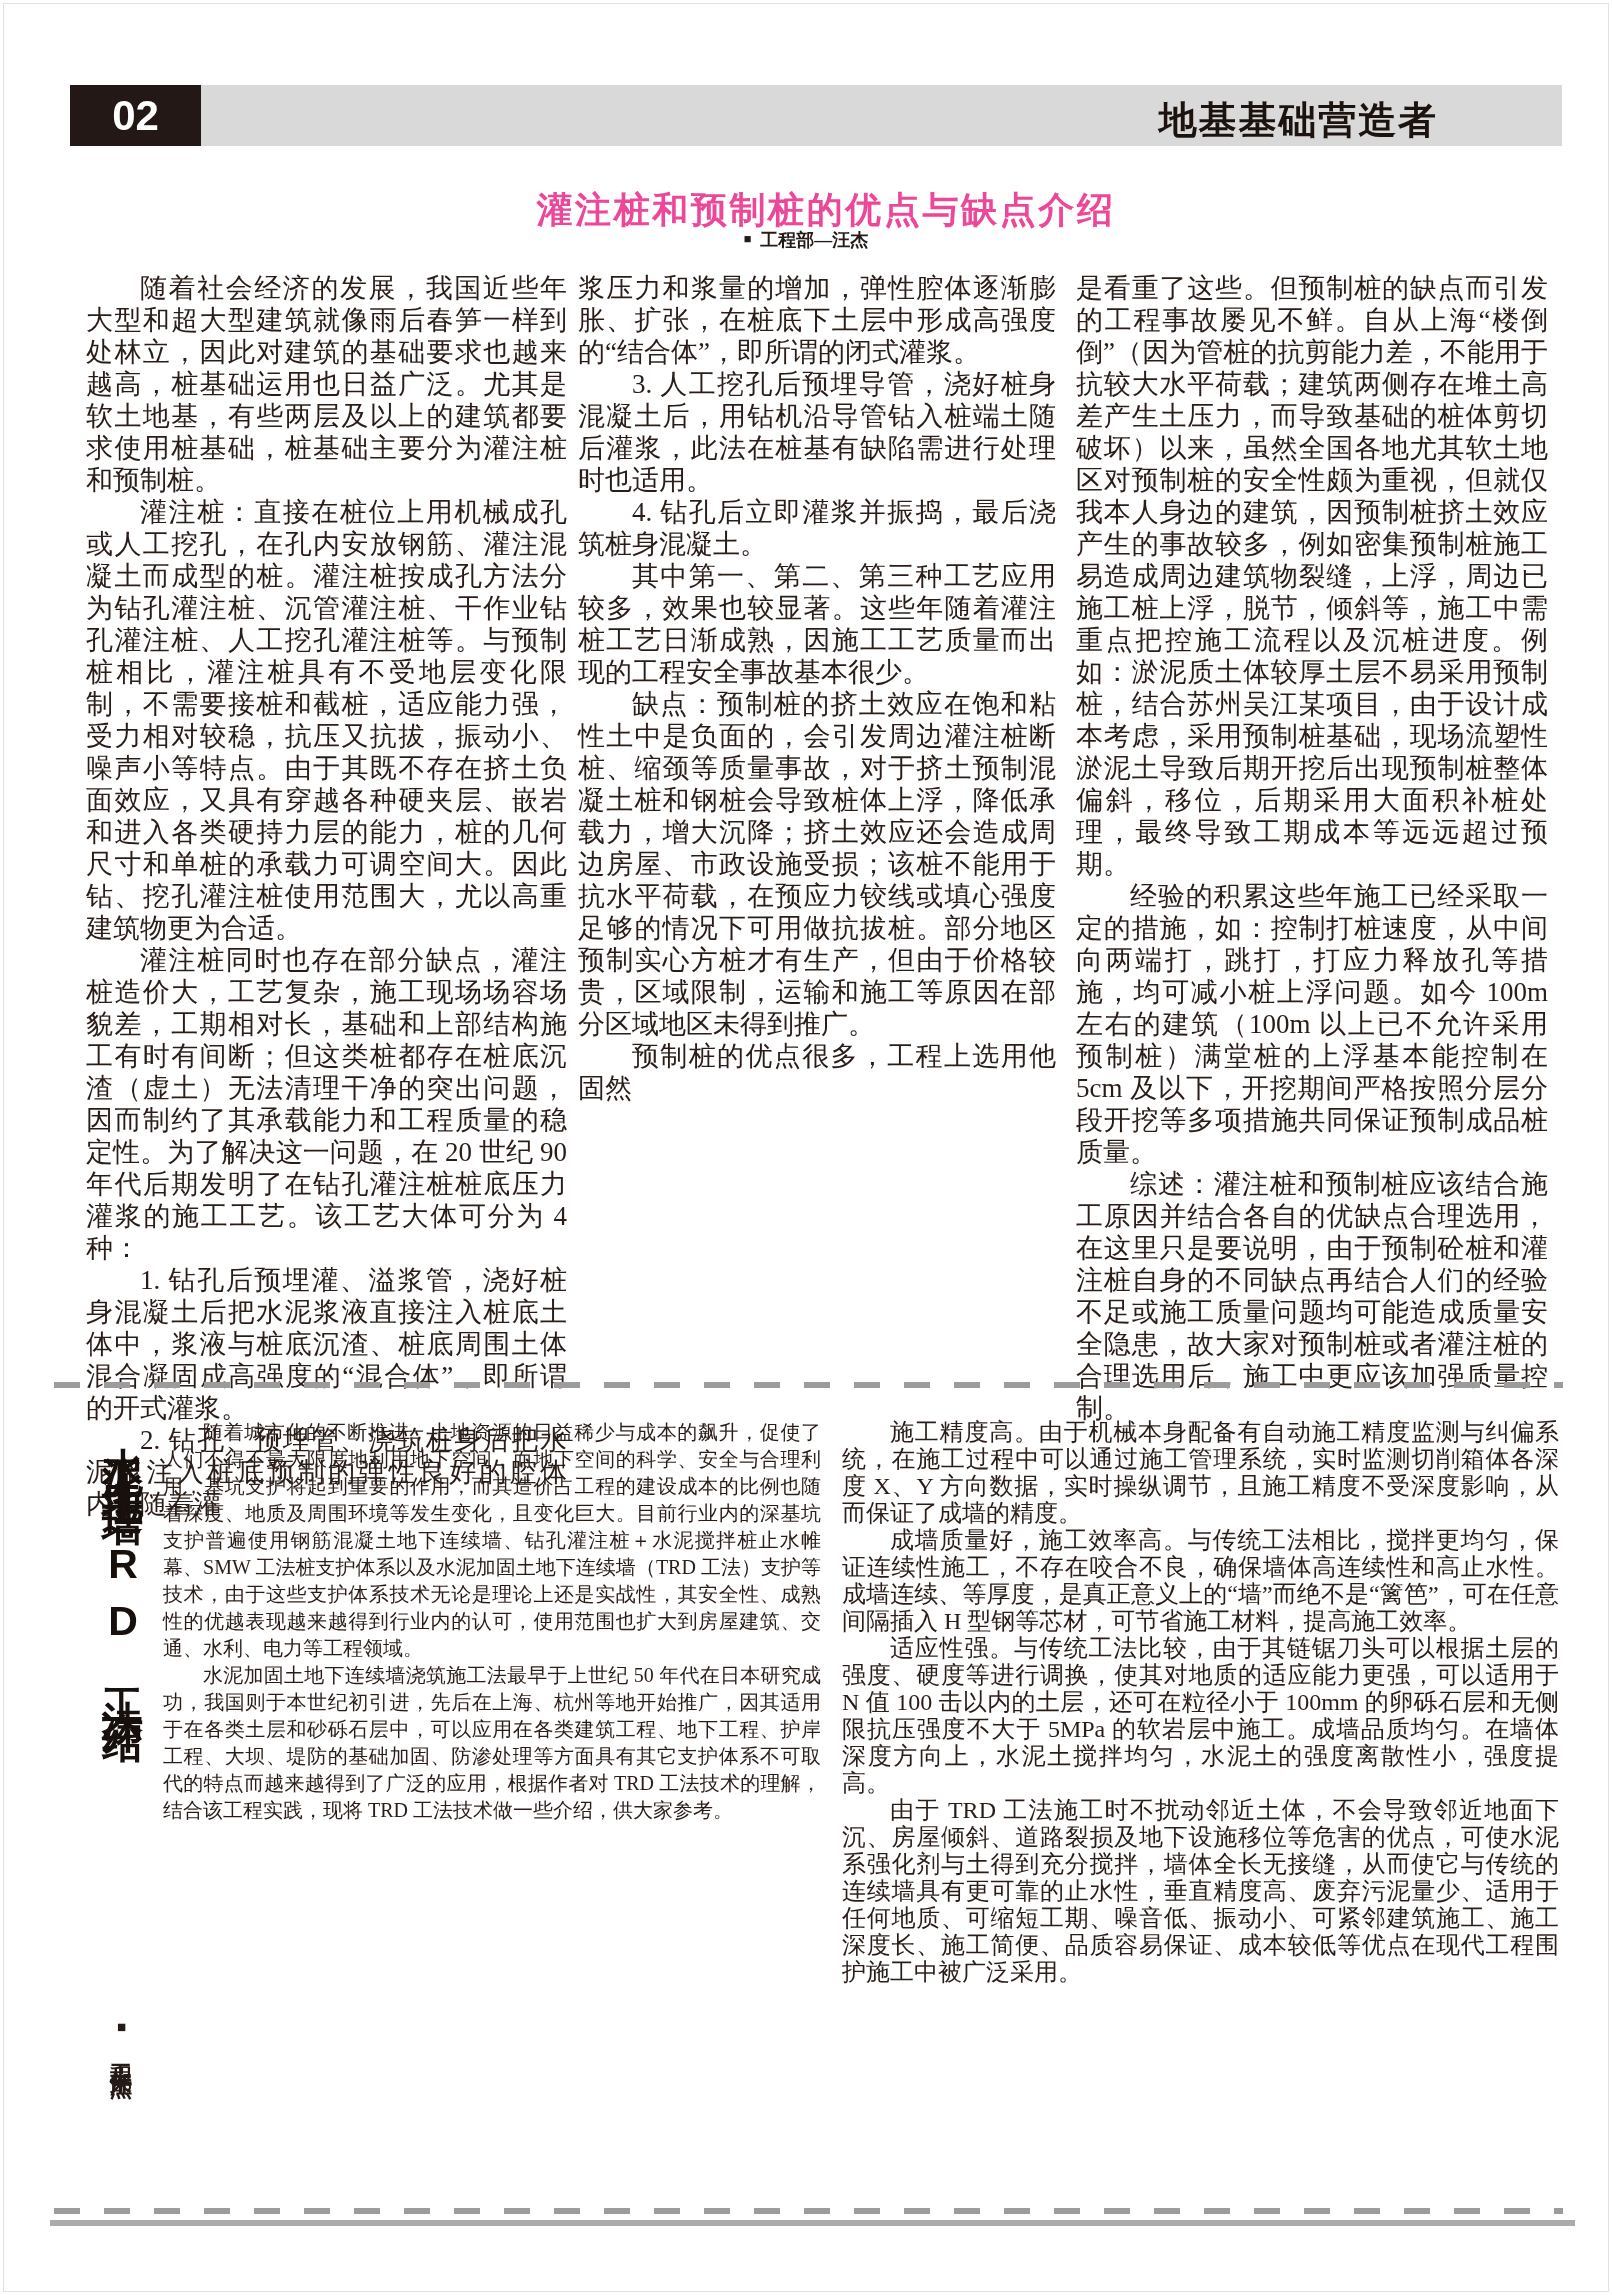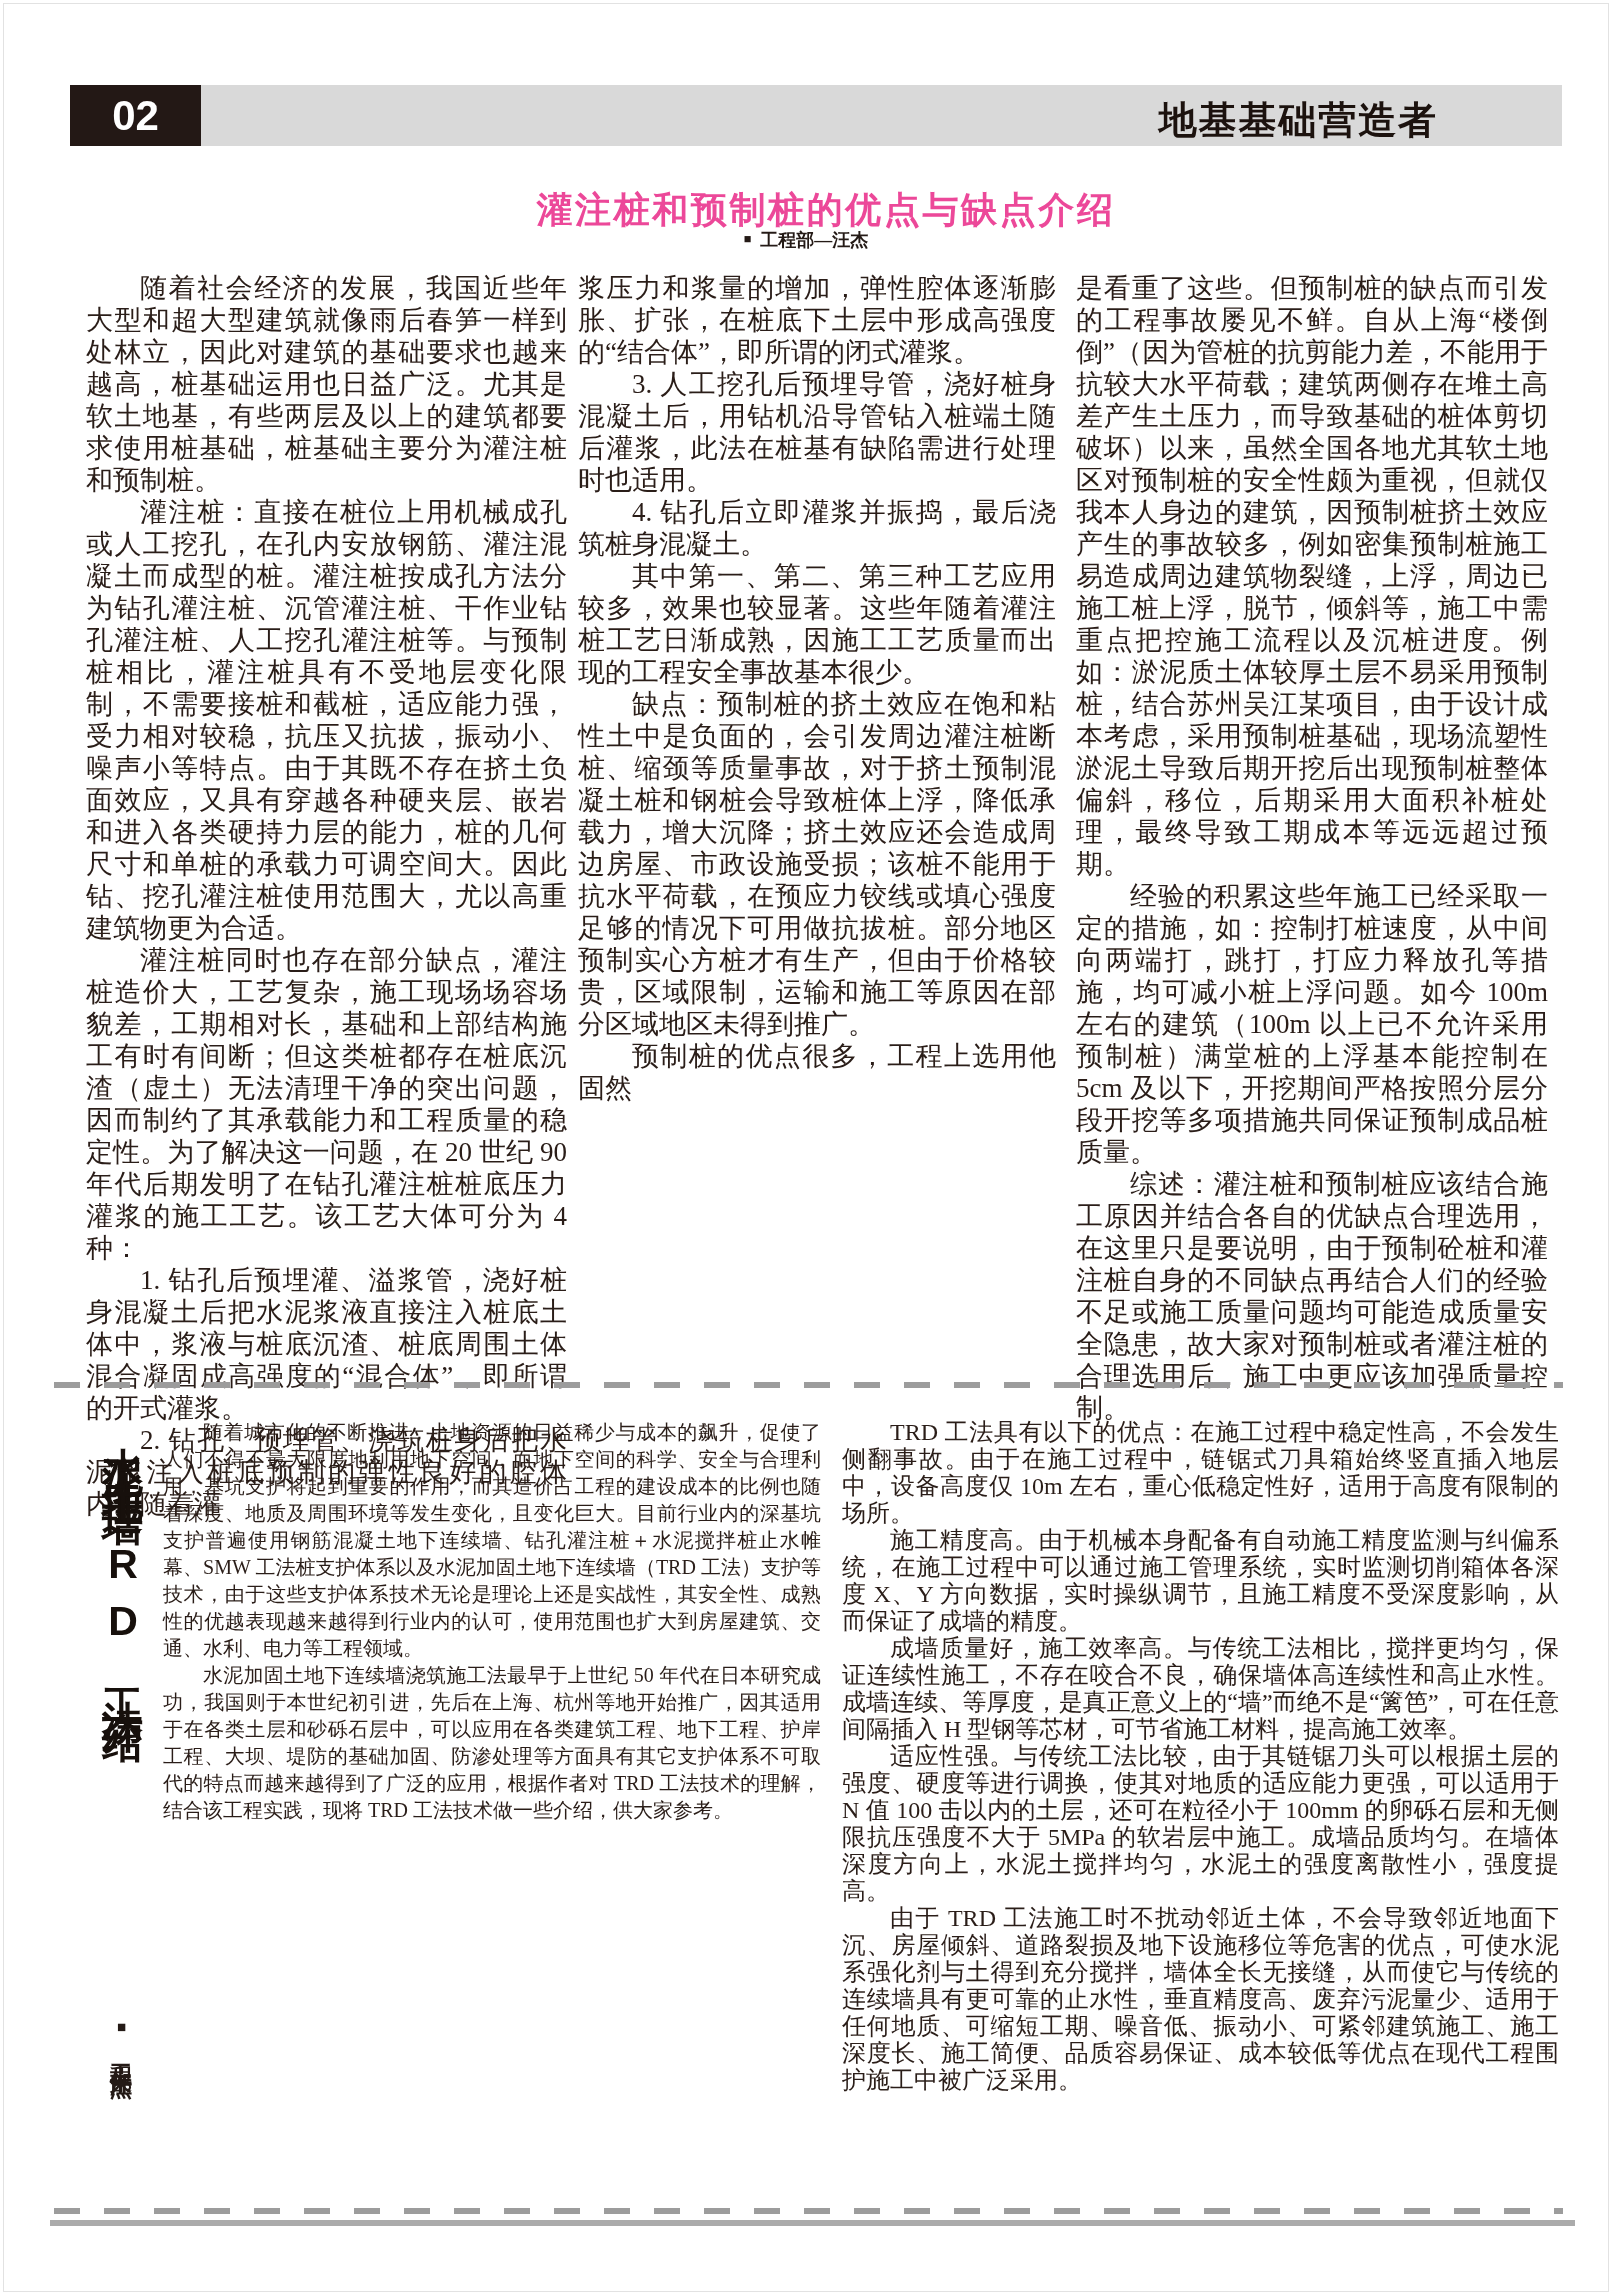--- a/index.html
+++ b/index.html
@@ -128,20 +128,19 @@
   <div class="v-byline">
     <span class="marker">■</span><span>工程部汪杰</span>
   </div>
 
   <div class="trd-col trd-left">
     <p>随着城市化的不断推进，土地资源的日益稀少与成本的飙升，促使了人们不得不最大限度地利用地下空间，而地下空间的科学、安全与合理利用，基坑支护将起到重要的作用，而其造价占工程的建设成本的比例也随着深度、地质及周围环境等发生变化，且变化巨大。目前行业内的深基坑支护普遍使用钢筋混凝土地下连续墙、钻孔灌注桩＋水泥搅拌桩止水帷幕、SMW 工法桩支护体系以及水泥加固土地下连续墙（TRD 工法）支护等技术，由于这些支护体系技术无论是理论上还是实战性，其安全性、成熟性的优越表现越来越得到行业内的认可，使用范围也扩大到房屋建筑、交通、水利、电力等工程领域。</p>
     <p>水泥加固土地下连续墙浇筑施工法最早于上世纪 50 年代在日本研究成功，我国则于本世纪初引进，先后在上海、杭州等地开始推广，因其适用于在各类土层和砂砾石层中，可以应用在各类建筑工程、地下工程、护岸工程、大坝、堤防的基础加固、防渗处理等方面具有其它支护体系不可取代的特点而越来越得到了广泛的应用，根据作者对 TRD 工法技术的理解，结合该工程实践，现将 TRD 工法技术做一些介绍，供大家参考。</p>
   </div>
 
   <div class="trd-col trd-right">
-    <p>TRD 工法具有以下的优点：在施工过程中稳定性高，不会发生侧翻事故。由于在施工过程中，链锯式刀具箱始终竖直插入地层中，设备高度仅 10m 左右，重心低稳定性好，适用于高度有限制的场所。</p>
     <p>施工精度高。由于机械本身配备有自动施工精度监测与纠偏系统，在施工过程中可以通过施工管理系统，实时监测切削箱体各深度 X、Y 方向数据，实时操纵调节，且施工精度不受深度影响，从而保证了成墙的精度。</p>
     <p>成墙质量好，施工效率高。与传统工法相比，搅拌更均匀，保证连续性施工，不存在咬合不良，确保墙体高连续性和高止水性。成墙连续、等厚度，是真正意义上的“墙”而绝不是“篱笆”，可在任意间隔插入 H 型钢等芯材，可节省施工材料，提高施工效率。</p>
     <p>适应性强。与传统工法比较，由于其链锯刀头可以根据土层的强度、硬度等进行调换，使其对地质的适应能力更强，可以适用于 N 值 100 击以内的土层，还可在粒径小于 100mm 的卵砾石层和无侧限抗压强度不大于 5MPa 的软岩层中施工。成墙品质均匀。在墙体深度方向上，水泥土搅拌均匀，水泥土的强度离散性小，强度提高。</p>
     <p>由于 TRD 工法施工时不扰动邻近土体，不会导致邻近地面下沉、房屋倾斜、道路裂损及地下设施移位等危害的优点，可使水泥系强化剂与土得到充分搅拌，墙体全长无接缝，从而使它与传统的连续墙具有更可靠的止水性，垂直精度高、废弃污泥量少、适用于任何地质、可缩短工期、噪音低、振动小、可紧邻建筑施工、施工深度长、施工简便、品质容易保证、成本较低等优点在现代工程围护施工中被广泛采用。</p>
   </div>
 </div>
 
 
 </body></html>

